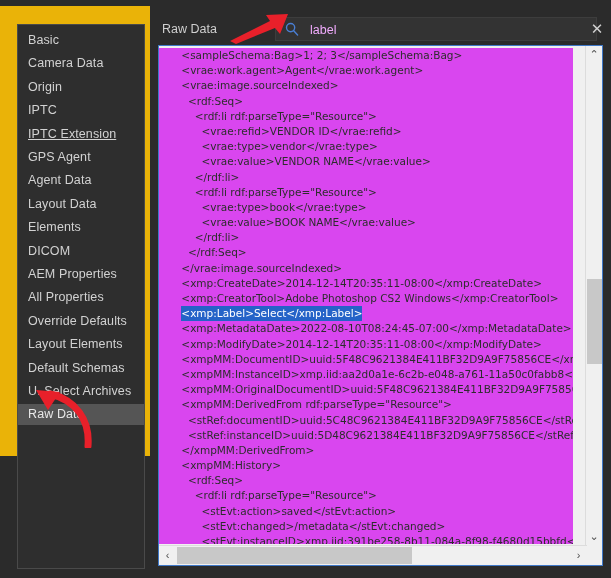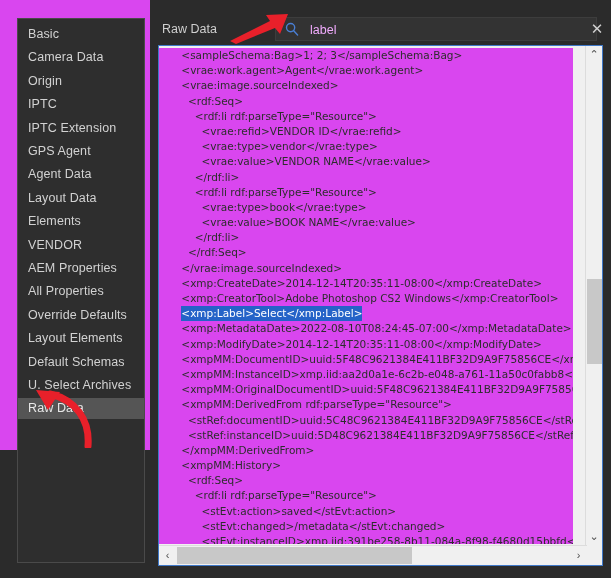--- a/index.html
+++ b/index.html
@@ -11,22 +11,22 @@
     position:relative;
   }
   #app{
     position:absolute;inset:0;
     background:#2b2b2b;
     display:block;
   }
 
   
   #sidebar{
-    position:absolute;left:0;top:0;width:150px;height:450px;
-    background:#d946ef;
+    position:absolute;left:0;top:6px;width:150px;height:450px;
+    background:#eab308;
   }
   #sidebar-panel{
     position:absolute;left:17px;top:18px;width:128px;height:545px;
     border:1px solid #4a4a4a;
     border-top:1px solid #4a4a4a;
     background:#2e2e2e;
     box-sizing:border-box;
   }
   .side-item{
     position:absolute;left:0;width:126px;height:21px;
@@ -143,26 +143,26 @@
 <body>
 
 <div id="app">
 
   <div id="sidebar">
     <div id="sidebar-panel">
         <div class="side-item" style="top: 5px;"><span>Basic</span></div>
         <div class="side-item" style="top: 28.4px;"><span>Camera Data</span></div>
         <div class="side-item" style="top: 51.8px;"><span>Origin</span></div>
         <div class="side-item" style="top: 75.2px;"><span>IPTC</span></div>
-        <div class="side-item" style="top: 98.6px;"><span>IPTC Extension</span></div>
+        <div class="side-item" style="top: 98.6px; text-decoration: underline;"><span>IPTC Extension</span></div>
         <div class="side-item" style="top: 122px;"><span>GPS Agent</span></div>
         <div class="side-item" style="top: 145.4px;"><span>Agent Data</span></div>
         <div class="side-item" style="top: 168.8px;"><span>Layout Data</span></div>
         <div class="side-item" style="top: 192.2px;"><span>Elements</span></div>
-        <div class="side-item" style="top: 215.6px;"><span>VENDOR</span></div>
+        <div class="side-item" style="top: 215.6px;"><span>DICOM</span></div>
         <div class="side-item" style="top: 239px;"><span>AEM Properties</span></div>
         <div class="side-item" style="top: 262.4px;"><span>All Properties</span></div>
         <div class="side-item" style="top: 309.2px;"><span>Layout Elements</span></div>
         <div class="side-item" style="top: 285.8px;"><span>Override Defaults</span></div>
         <div class="side-item" style="top: 332.6px;"><span>Default Schemas</span></div>
         <div class="side-item" style="top: 356px;"><span>U. Select Archives</span></div>
         <div class="side-item selected" style="top: 379.4px;"><span>Raw Data</span></div>
       </div>
   </div>
 

